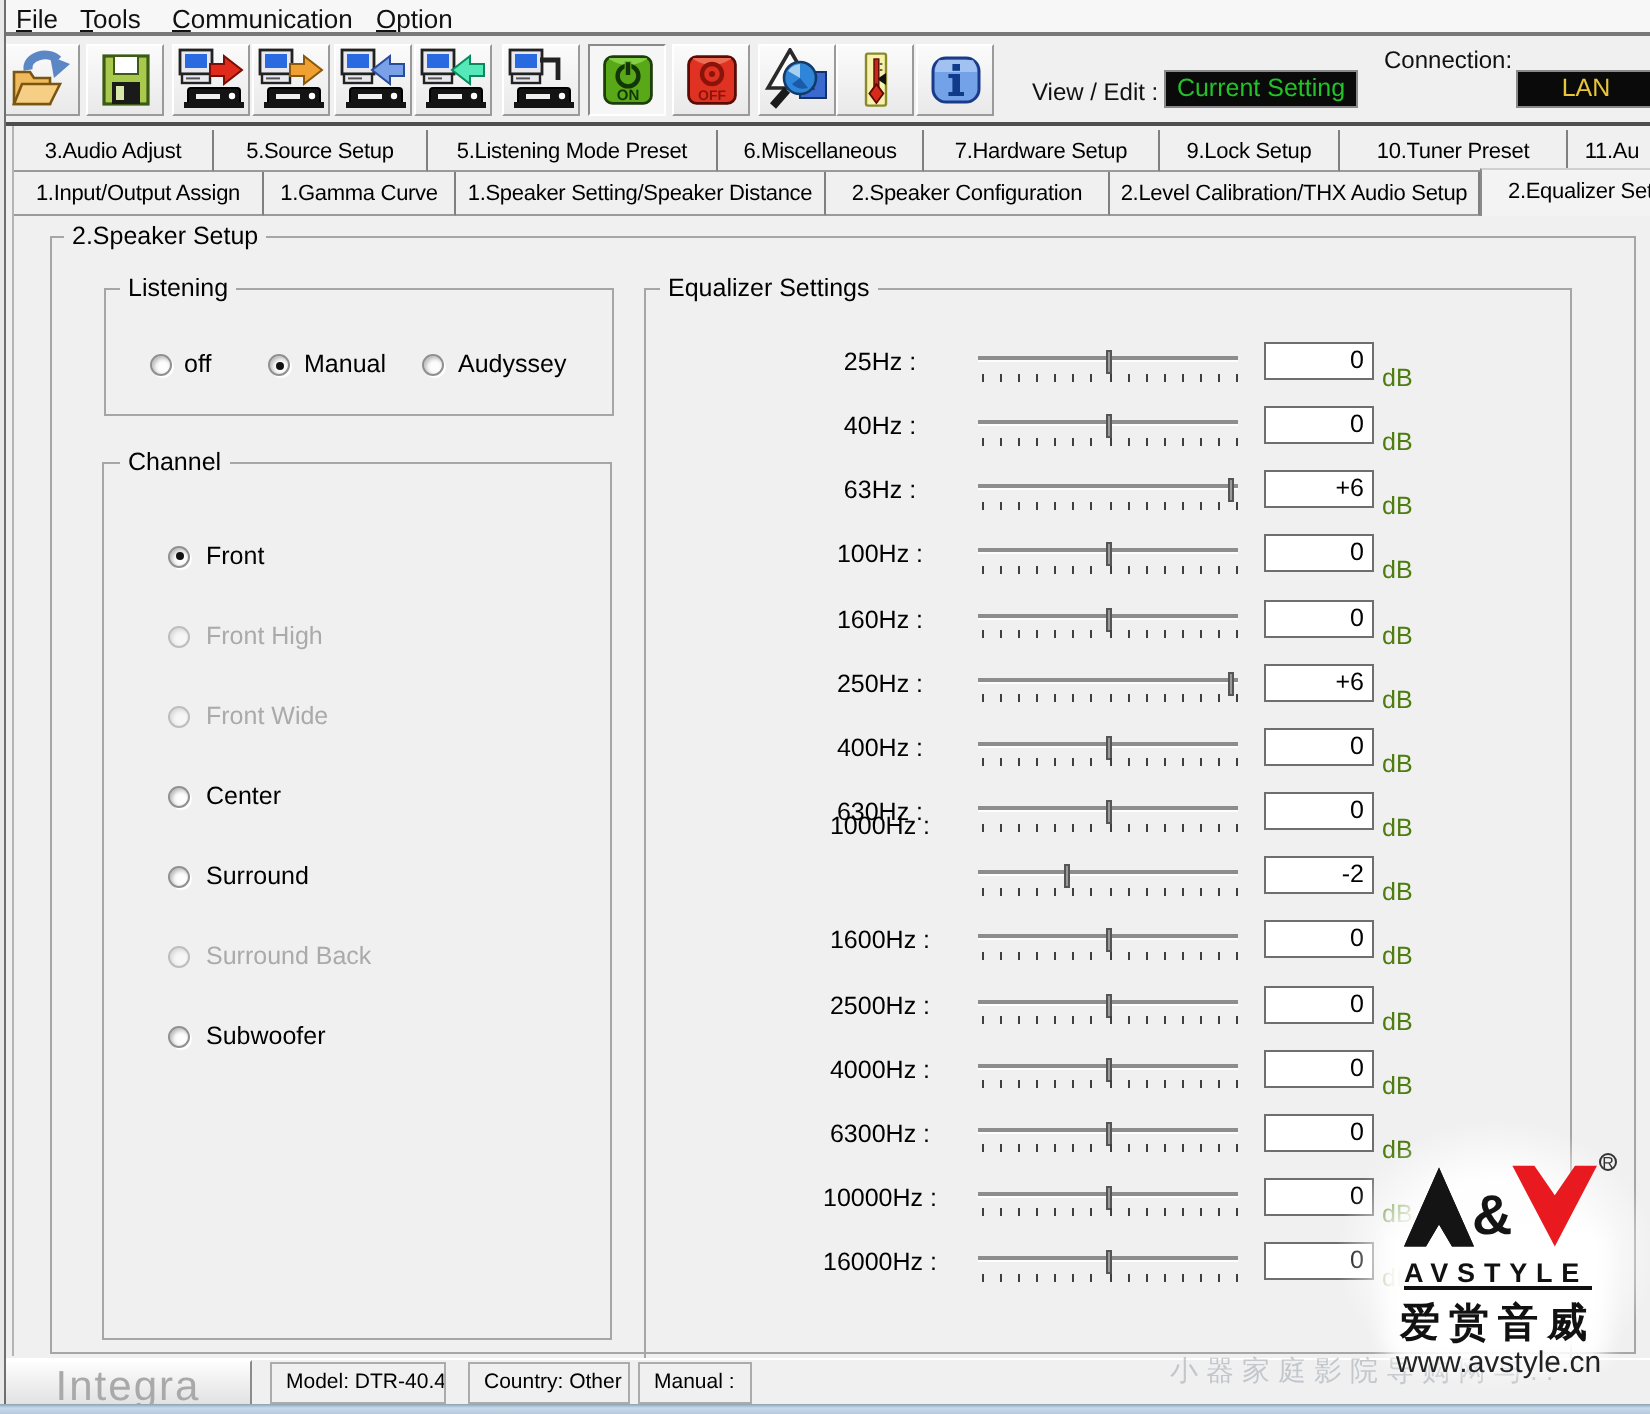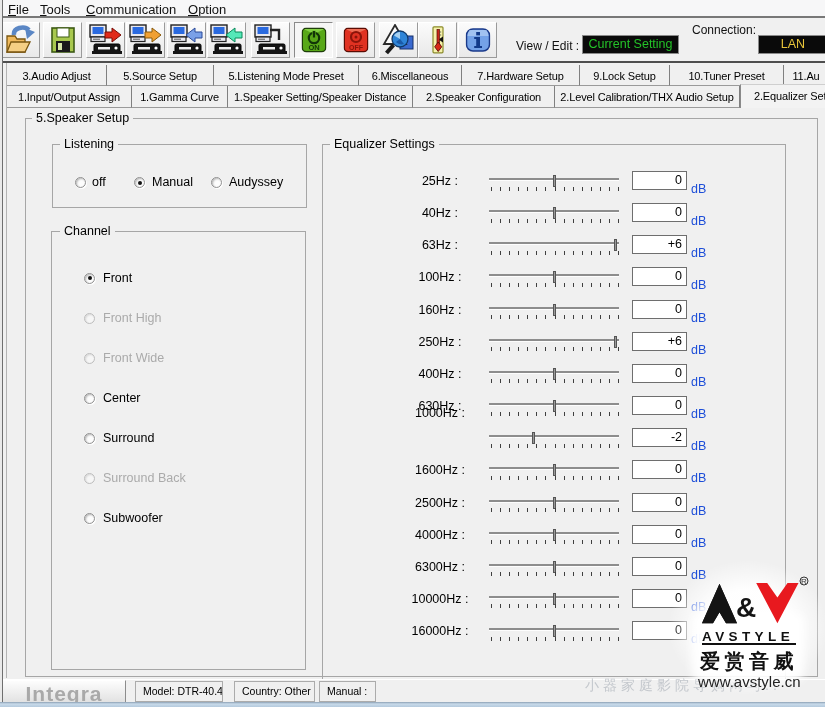--- a/index.html
+++ b/index.html
@@ -41,27 +41,27 @@
 .radio.dis { border-color:#bdbdbd; box-shadow:inset 1px 1px 2px rgba(0,0,0,0.12); background:#f6f6f6; }
 .rlabel { position:absolute; font-size:12.5px; color:#000; }
 .rlabel.dis { color:#aaaaaa; }
 
 .eqlabel { position:absolute; width:180px; text-align:center; font-size:12.5px; color:#000; }
 .track { position:absolute; left:489px; width:130px; height:2px; background:#8d8d8d; box-shadow:0 1px 0 #fdfdfd; }
 .thumb { position:absolute; width:3px; height:12px; background:#9a9a9a; border:1px solid #555555; }
 .tick { position:absolute; width:1px; height:4px; background:#3f3f3f; }
 .eqbox { position:absolute; left:632px; width:55px; height:19px; background:#fff; border:1px solid #6e6e6e;
   font-size:12.5px; text-align:right; padding-right:4px; line-height:17px; }
-.dB { position:absolute; left:691px; font-size:12.5px; color:#1d4ed8; }
+.dB { position:absolute; left:691px; font-size:12.5px; color:#4d7c0f; }
 
 #statusbar { left:0; top:679px; width:825px; height:23px; background:#f0f0f0; border-top:1px solid #ffffff; }
 #integra { position:absolute; left:2px; top:680px; width:124px; height:23px;
   background:linear-gradient(#fdfdfd,#e2e2e2); border:1px solid; border-color:#ffffff #8c8c8c #8c8c8c #ffffff;
   overflow:hidden; text-align:center; }
-#integra span { font-size:21px; font-weight:bold; color:#a9a9a9; letter-spacing:1px; line-height:25px;text-align:right; }
+#integra span { font-size:21px; font-weight:normal; color:#a9a9a9; letter-spacing:1px; line-height:25px;text-align:right; }
 .scell { position:absolute; top:681px; height:21px; border:1px solid #ababab; font-size:10.5px; line-height:19px;
   padding-left:7px; color:#000; background:#f0f0f0; white-space:nowrap; overflow:hidden; }
 #bottomstrip { left:0; top:702px; width:825px; height:5px;
   background:linear-gradient(#8ba0b4,#c8daea 40%,#b4cadd); }
 
 #wmfaint { left:585px; top:677px; font-size:14px; color:rgba(158,165,175,0.55); letter-spacing:4px;
   white-space:nowrap; }
 #glow { left:668px; top:560px; width:160px; height:135px;
   background:radial-gradient(ellipse closest-side, rgba(255,255,255,0.97) 55%, rgba(255,255,255,0)); }
 #glow2 { left:692px; top:612px; width:112px; height:70px; background:rgba(255,255,255,0.93); border-radius:10px; filter:blur(5px); }
@@ -225,21 +225,21 @@
 <div class="tabcell trow1" style="left:670px;width:114px">10.Tuner Preset</div>
 <div class="tabcell trow1" style="left:784px;width:45px">11.Au</div>
 <div class="tabcell trow2" style="left:7px;width:125px">1.Input/Output Assign</div>
 <div class="tabcell trow2" style="left:132px;width:96px">1.Gamma Curve</div>
 <div class="tabcell trow2" style="left:228px;width:185px">1.Speaker Setting/Speaker Distance</div>
 <div class="tabcell trow2" style="left:413px;width:142px">2.Speaker Configuration</div>
 <div class="tabcell trow2" style="left:555px;width:185px">2.Level Calibration/THX Audio Setup</div>
 <div class="abs" id="tabsel">2.Equalizer Settings</div>
 <div class="abs" id="pageborderL"></div>
 <div class="gbox" style="left:25px;top:118px;width:793px;height:559px">
-    <span class="glabel" style="left:6px">5.Speaker Setup</span>
+    <span class="glabel" style="left:6px">2.Speaker Setup</span>
   </div>
 <div class="gbox" style="left:52px;top:144px;width:255px;height:64px">
     <span class="glabel" style="left:7px">Listening</span>
   </div>
 <div class="gbox" style="left:51px;top:231px;width:255px;height:439px">
     <span class="glabel" style="left:8px">Channel</span>
   </div>
 <div class="gbox" style="left:322px;top:144px;width:464px;height:608px">
     <span class="glabel" style="left:7px">Equalizer Settings</span>
   </div>

